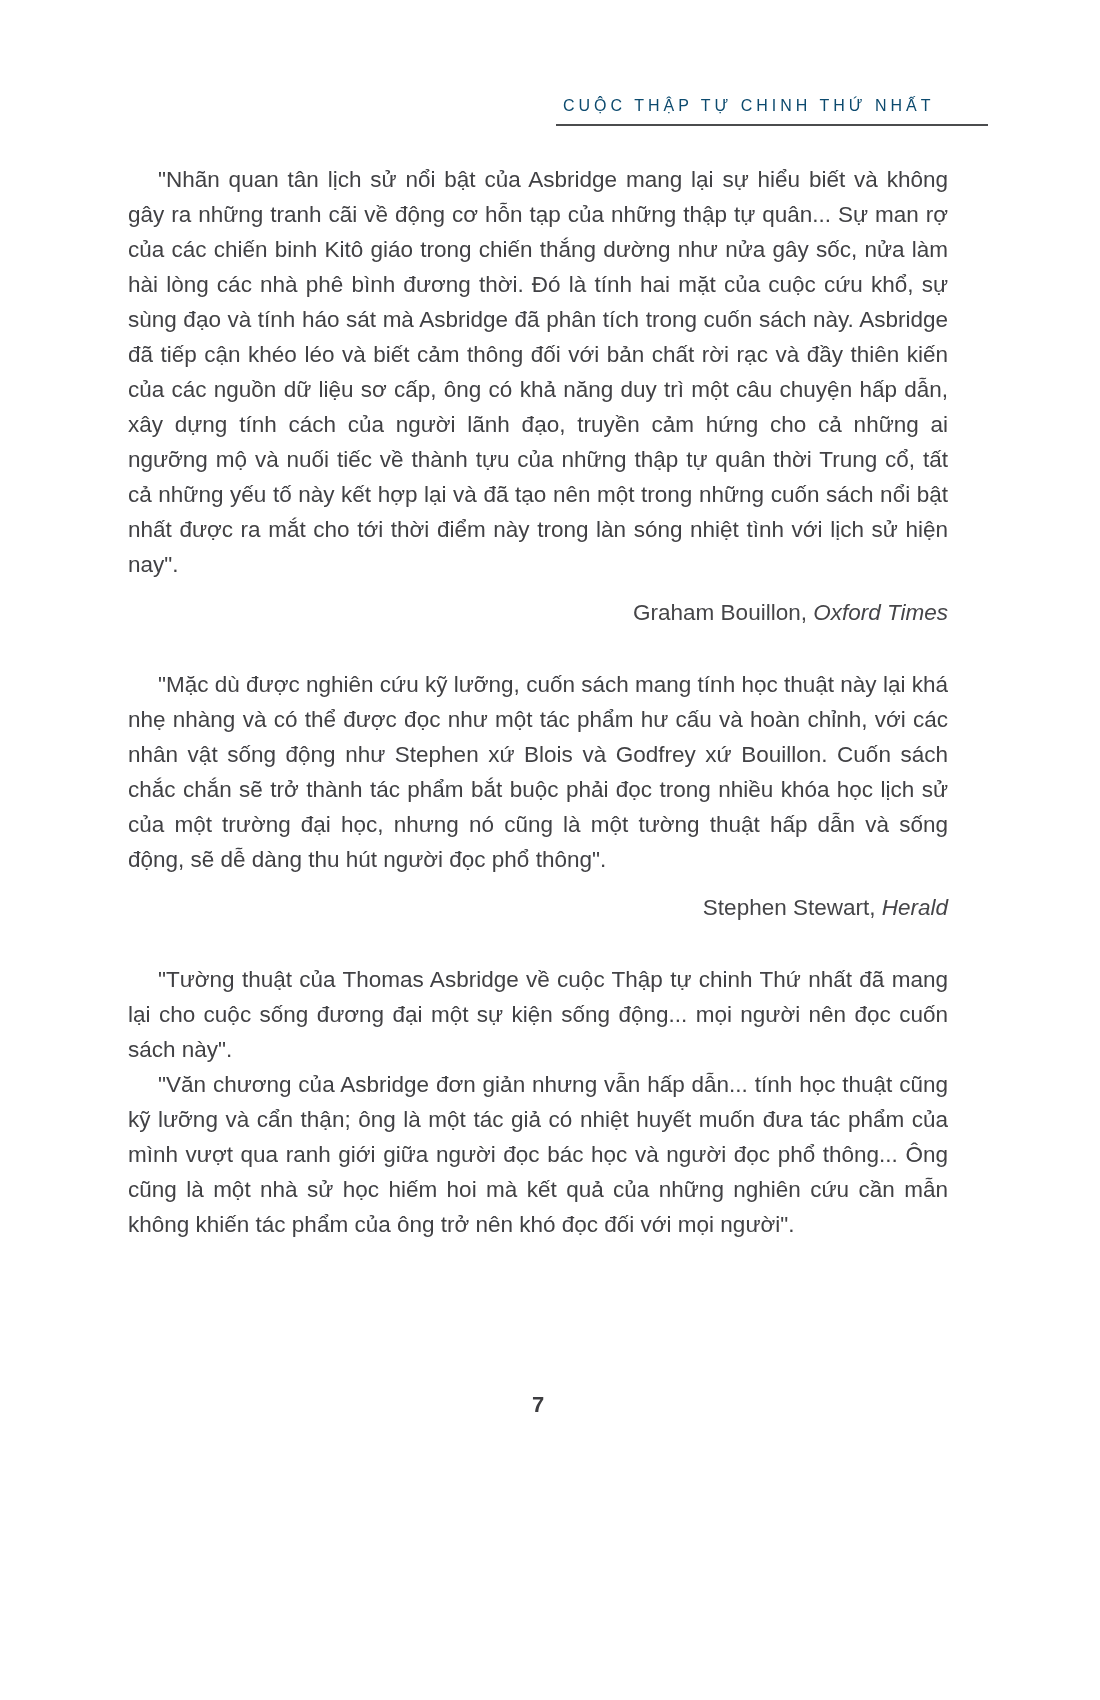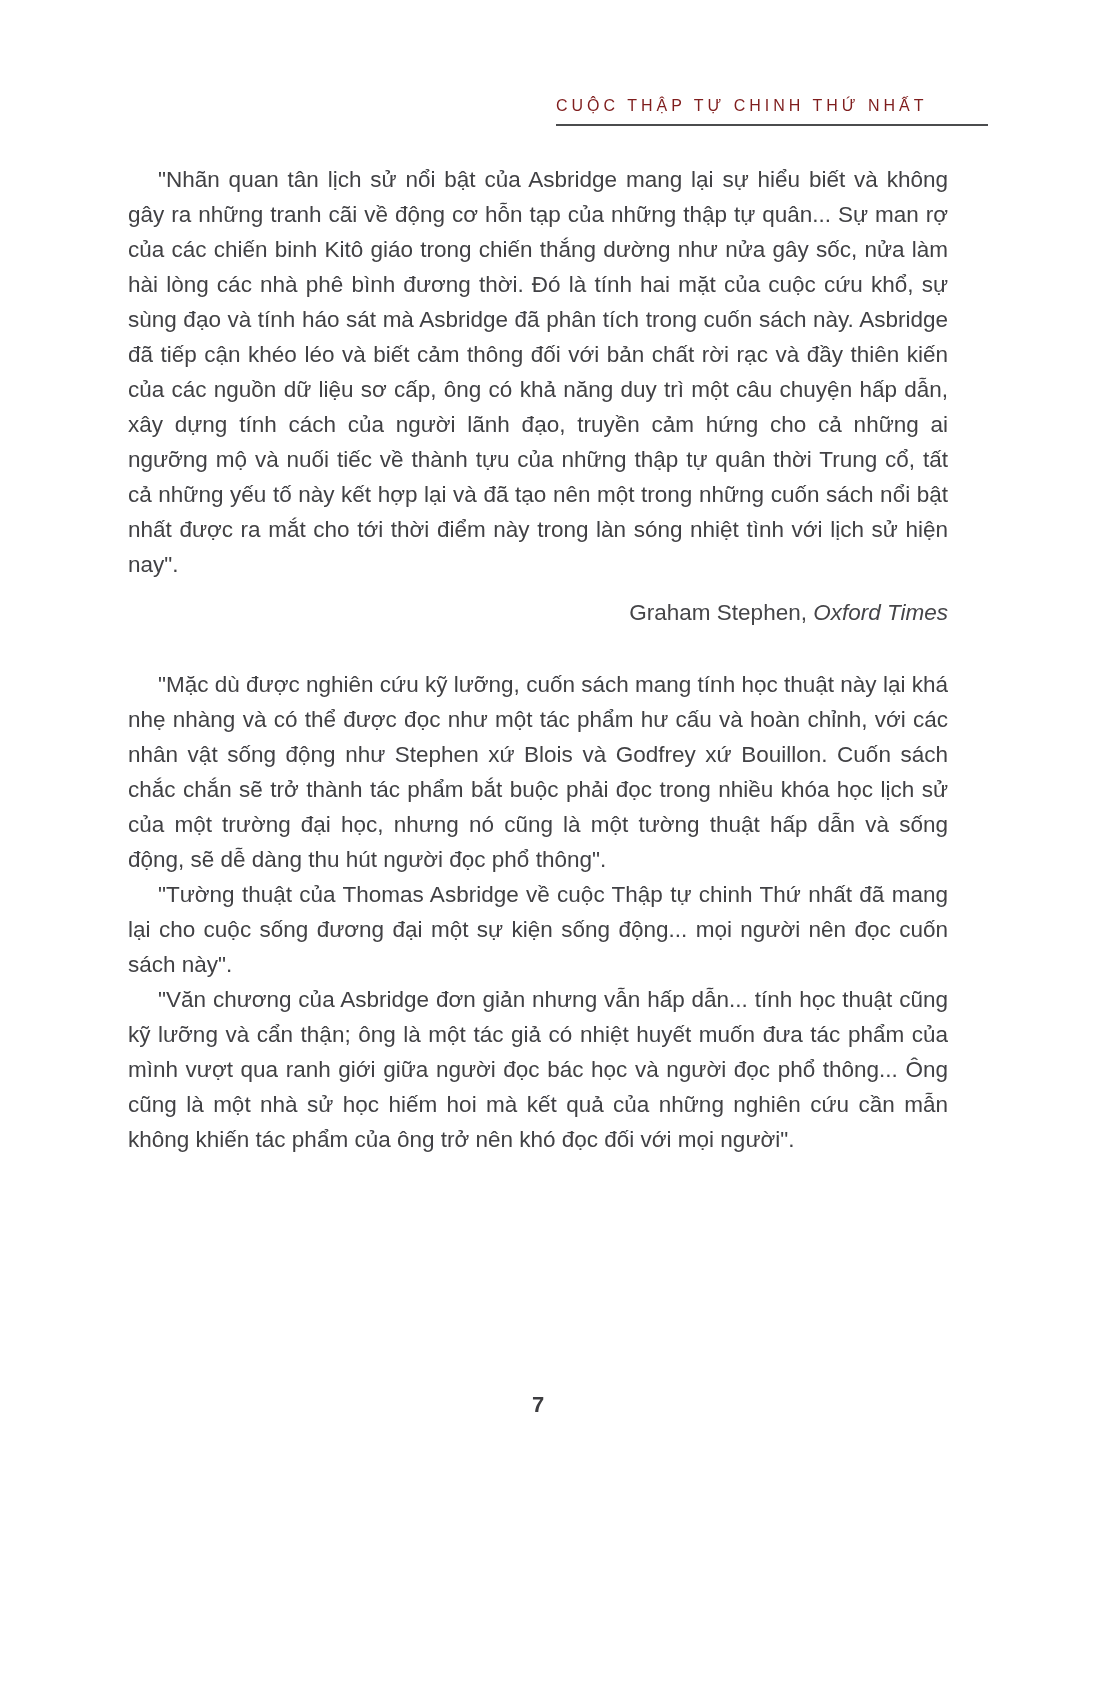--- a/index.html
+++ b/index.html
@@ -19,23 +19,24 @@
     position: absolute;
     top: 97px;
     left: 556px;
     width: 432px;
     border-bottom: 2px solid #4b4c4e;
     padding-bottom: 9px;
   }
   .running-head-text {
     font-size: 16px;
     letter-spacing: 4px;
-    color: #7f1d1d;
+    color: #0c4a6e;
     white-space: nowrap;
     font-weight: 400;
+    margin-left: 7px;
   }
   .content {
     position: absolute;
     top: 162px;
     left: 128px;
     width: 820px;
     color: #414144;
     font-size: 22.5px;
     line-height: 35px;
     font-weight: 400;
@@ -71,25 +72,26 @@
 <div class="page">
 
   <header class="running-head">
     <div class="running-head-text">CUỘC THẬP TỰ CHINH THỨ NHẤT</div>
   </header>
 
   <main class="content">
 
     <section class="quote-block">
       <p class="quote">"Nhãn quan tân lịch sử nổi bật của Asbridge mang lại sự hiểu biết và không gây ra những tranh cãi về động cơ hỗn tạp của những thập tự quân... Sự man rợ của các chiến binh Kitô giáo trong chiến thắng dường như nửa gây sốc, nửa làm hài lòng các nhà phê bình đương thời. Đó là tính hai mặt của cuộc cứu khổ, sự sùng đạo và tính háo sát mà Asbridge đã phân tích trong cuốn sách này. Asbridge đã tiếp cận khéo léo và biết cảm thông đối với bản chất rời rạc và đầy thiên kiến của các nguồn dữ liệu sơ cấp, ông có khả năng duy trì một câu chuyện hấp dẫn, xây dựng tính cách của người lãnh đạo, truyền cảm hứng cho cả những ai ngưỡng mộ và nuối tiếc về thành tựu của những thập tự quân thời Trung cổ, tất cả những yếu tố này kết hợp lại và đã tạo nên một trong những cuốn sách nổi bật nhất được ra mắt cho tới thời điểm này trong làn sóng nhiệt tình với lịch sử hiện nay".</p>
-      <p class="attribution"><span>Graham Stephen, </span><span class="source">Oxford Times</span></p>
+      <p class="attribution"><span>Graham Bouillon, </span><span class="source">Oxford Times</span></p>
     </section>
 
     <section class="quote-block">
       <p class="quote">"Mặc dù được nghiên cứu kỹ lưỡng, cuốn sách mang tính học thuật này lại khá nhẹ nhàng và có thể được đọc như một tác phẩm hư cấu và hoàn chỉnh, với các nhân vật sống động như Stephen xứ Blois và Godfrey xứ Bouillon. Cuốn sách chắc chắn sẽ trở thành tác phẩm bắt buộc phải đọc trong nhiều khóa học lịch sử của một trường đại học, nhưng nó cũng là một tường thuật hấp dẫn và sống động, sẽ dễ dàng thu hút người đọc phổ thông".</p>
+      <p class="attribution"><span>Stephen Stewart, </span><span class="source">Herald</span></p>
     </section>
 
     <section class="quote-block">
       <p class="quote">"Tường thuật của Thomas Asbridge về cuộc Thập tự chinh Thứ nhất đã mang lại cho cuộc sống đương đại một sự kiện sống động... mọi người nên đọc cuốn sách này".</p>
     </section>
 
     <section class="quote-block">
       <p class="quote">"Văn chương của Asbridge đơn giản nhưng vẫn hấp dẫn... tính học thuật cũng kỹ lưỡng và cẩn thận; ông là một tác giả có nhiệt huyết muốn đưa tác phẩm của mình vượt qua ranh giới giữa người đọc bác học và người đọc phổ thông... Ông cũng là một nhà sử học hiếm hoi mà kết quả của những nghiên cứu cần mẫn không khiến tác phẩm của ông trở nên khó đọc đối với mọi người".</p>
     </section>
 

